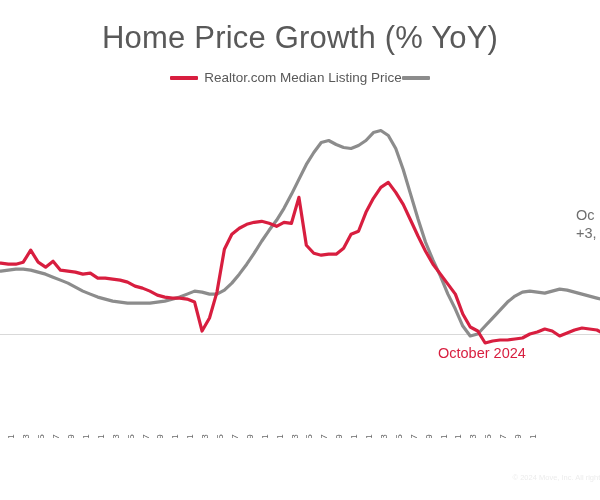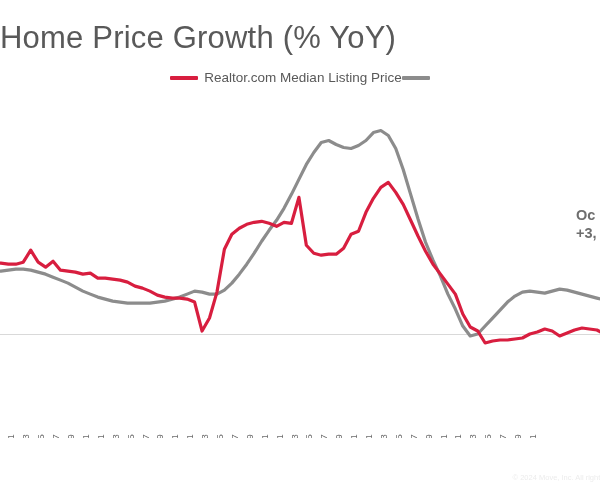--- a/index.html
+++ b/index.html
@@ -5,21 +5,21 @@
   html,body{margin:0;padding:0;}
   body{
     width:600px;height:500px;overflow:hidden;background:#ffffff;
     font-family:"Liberation Sans", sans-serif;
     -webkit-font-smoothing:antialiased;
   }
   #page{position:relative;width:600px;height:500px;overflow:hidden;background:#fff;}
 
   
   .chart-title{
-    position:absolute;left:0;top:20px;width:600px;text-align:left;
+    position:absolute;left:0;top:20px;width:600px;text-align:center;
     font-size:31px;color:#595959;font-weight:400;letter-spacing:.2px;
     white-space:nowrap;
   }
 
   
   .legend{
     position:absolute;left:0;top:70px;width:600px;
     display:flex;justify-content:center;align-items:center;
   }
   .legend-item{display:flex;align-items:center;gap:6px;white-space:nowrap;}
@@ -29,21 +29,21 @@
   
   .plot{
     position:absolute;left:0;top:96px;width:600px;height:278px;overflow:hidden;
   }
   .plot svg{display:block;width:600px;height:278px;overflow:visible;}
   .zero-line{
     position:absolute;left:0;top:334px;width:600px;height:1px;background:#d9d9d9;
   }
 
   
-  .annot{position:absolute;font-weight:bold;line-height:1.25;white-space:nowrap;}
+  .annot{position:absolute;font-weight:normal;line-height:1.25;white-space:nowrap;}
   .annot-red{left:438px;top:344px;font-size:14.5px;color:#D81E3F;}
   .annot-gray{left:576px;top:206px;font-size:14.5px;color:#6E6E6E;}
   .annot .ln{display:block;}
 
   
   .axis{
     position:absolute;left:0;top:380px;width:600px;height:58px;overflow:hidden;
   }
   .tick{
     position:absolute;top:0;
@@ -80,20 +80,21 @@
   <div class="zero-line"></div>
 
   <div class="plot">
     <svg id="chart-svg" viewBox="0 0 600 278" preserveAspectRatio="none">
       <path id="series-gray" fill="none" stroke="#8C8C8C" stroke-width="3.2" stroke-linejoin="round" stroke-linecap="round" d="M-14.00,175.17 L-6.55,175.17 L0.90,175.17 L8.35,174.17 L15.80,173.17 L23.25,173.17 L30.70,174.17 L38.15,176.17 L45.60,178.16 L53.05,181.15 L60.50,184.14 L67.95,187.14 L75.40,191.13 L82.85,195.11 L90.30,198.11 L97.75,201.10 L105.20,203.09 L112.65,205.09 L120.10,206.09 L127.55,207.08 L135.00,207.08 L142.45,207.08 L149.90,207.08 L157.35,206.09 L164.80,205.09 L172.25,203.09 L179.70,201.10 L187.15,198.11 L194.60,195.11 L202.05,196.11 L209.50,198.11 L216.95,198.11 L224.40,194.12 L231.85,187.14 L239.30,178.16 L246.75,168.19 L254.20,157.22 L261.65,145.25 L269.10,134.28 L276.55,124.30 L284.00,112.34 L291.45,98.37 L298.90,83.41 L306.35,68.45 L313.80,56.49 L321.25,46.51 L328.70,44.52 L336.15,48.51 L343.60,51.50 L351.05,52.50 L358.50,49.50 L365.95,44.52 L373.40,36.54 L380.85,34.54 L388.30,39.53 L395.75,52.50 L403.20,73.44 L410.65,98.37 L418.10,123.31 L425.55,146.25 L433.00,164.20 L440.45,180.15 L447.90,198.11 L455.35,213.07 L462.80,230.02 L470.25,239.99 L477.70,238.00 L485.15,230.02 L492.60,222.04 L500.05,214.06 L507.50,206.09 L514.95,200.10 L522.40,196.11 L529.85,195.11 L537.30,196.11 L544.75,197.11 L552.20,195.11 L559.65,193.12 L567.10,194.12 L574.55,196.11 L582.00,198.11 L589.45,200.10 L596.90,202.10 L604.35,204.09"></path>
       <path id="series-red" fill="none" stroke="#D81E3F" stroke-width="3.2" stroke-linejoin="round" stroke-linecap="round" d="M-14.00,166.19 L-6.55,167.19 L0.90,167.19 L8.35,168.19 L15.80,168.19 L23.25,166.19 L30.70,154.22 L38.15,166.19 L45.60,171.18 L53.05,165.19 L60.50,174.17 L67.95,175.17 L75.40,176.17 L82.85,178.16 L90.30,177.16 L97.75,182.15 L105.20,182.15 L112.65,183.15 L120.10,184.14 L127.55,186.14 L135.00,190.13 L142.45,192.12 L149.90,195.11 L157.35,199.10 L164.80,201.10 L172.25,202.10 L179.70,202.10 L187.15,203.09 L194.60,206.09 L202.05,235.01 L209.50,222.04 L216.95,196.11 L224.40,153.23 L231.85,138.27 L239.30,132.28 L246.75,128.29 L254.20,126.30 L261.65,125.30 L269.10,127.30 L276.55,130.29 L284.00,126.30 L291.45,127.30 L298.90,101.37 L306.35,149.24 L313.80,157.22 L321.25,159.21 L328.70,158.21 L336.15,158.21 L343.60,152.23 L351.05,138.27 L358.50,135.27 L365.95,116.33 L373.40,102.36 L380.85,91.39 L388.30,86.41 L395.75,96.38 L403.20,108.35 L410.65,124.30 L418.10,140.26 L425.55,155.22 L433.00,168.19 L440.45,178.16 L447.90,188.13 L455.35,198.11 L462.80,218.05 L470.25,231.02 L477.70,235.01 L485.15,246.98 L492.60,244.98 L500.05,243.98 L507.50,243.98 L514.95,242.99 L522.40,241.99 L529.85,238.00 L537.30,236.01 L544.75,233.01 L552.20,235.01 L559.65,239.99 L567.10,237.00 L574.55,234.01 L582.00,232.02 L589.45,233.01 L596.90,234.01 L604.35,238.00"></path>
     </svg>
   </div>
 
   <div class="annot annot-red">
+    <span class="ln">October 2024</span>
   </div>
 
   <div class="annot annot-gray">
     <span class="ln">Oc</span>
     <span class="ln">+3,</span>
   </div>
 
   <div class="axis" id="x-axis">
       <span class="tick" style="left: 5.4px; top: 54px;">2018.01</span>
       <span class="tick" style="left: 20.3px; top: 54px;">2018.03</span>

